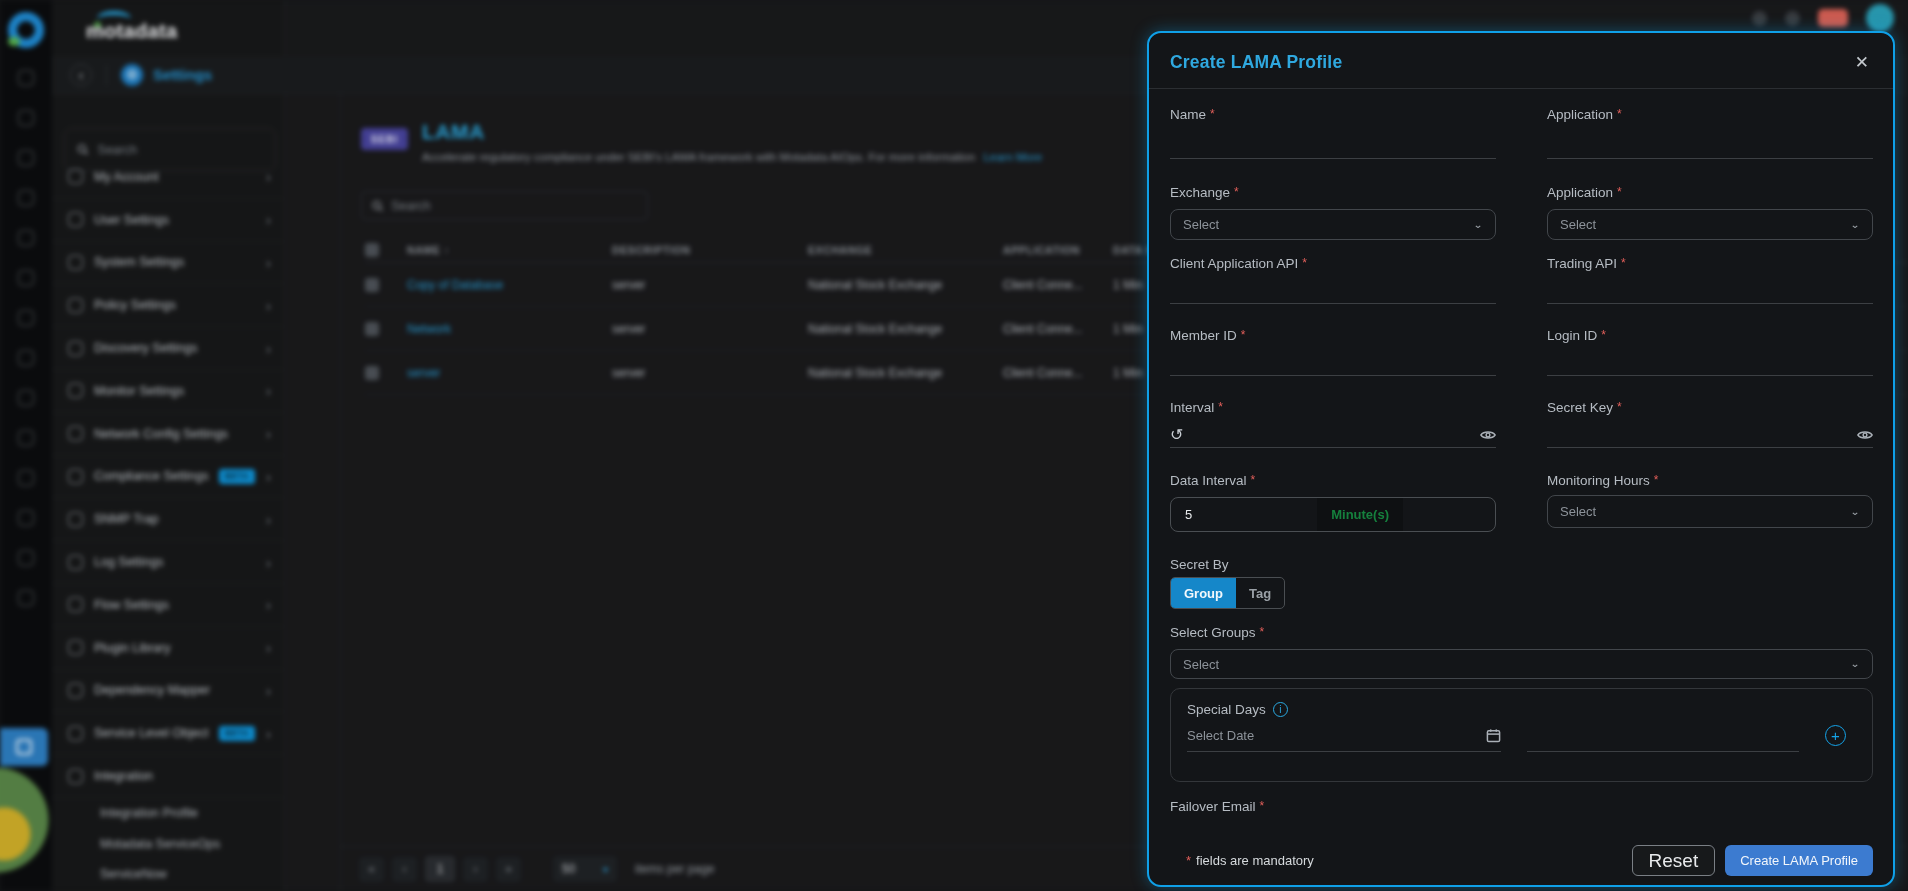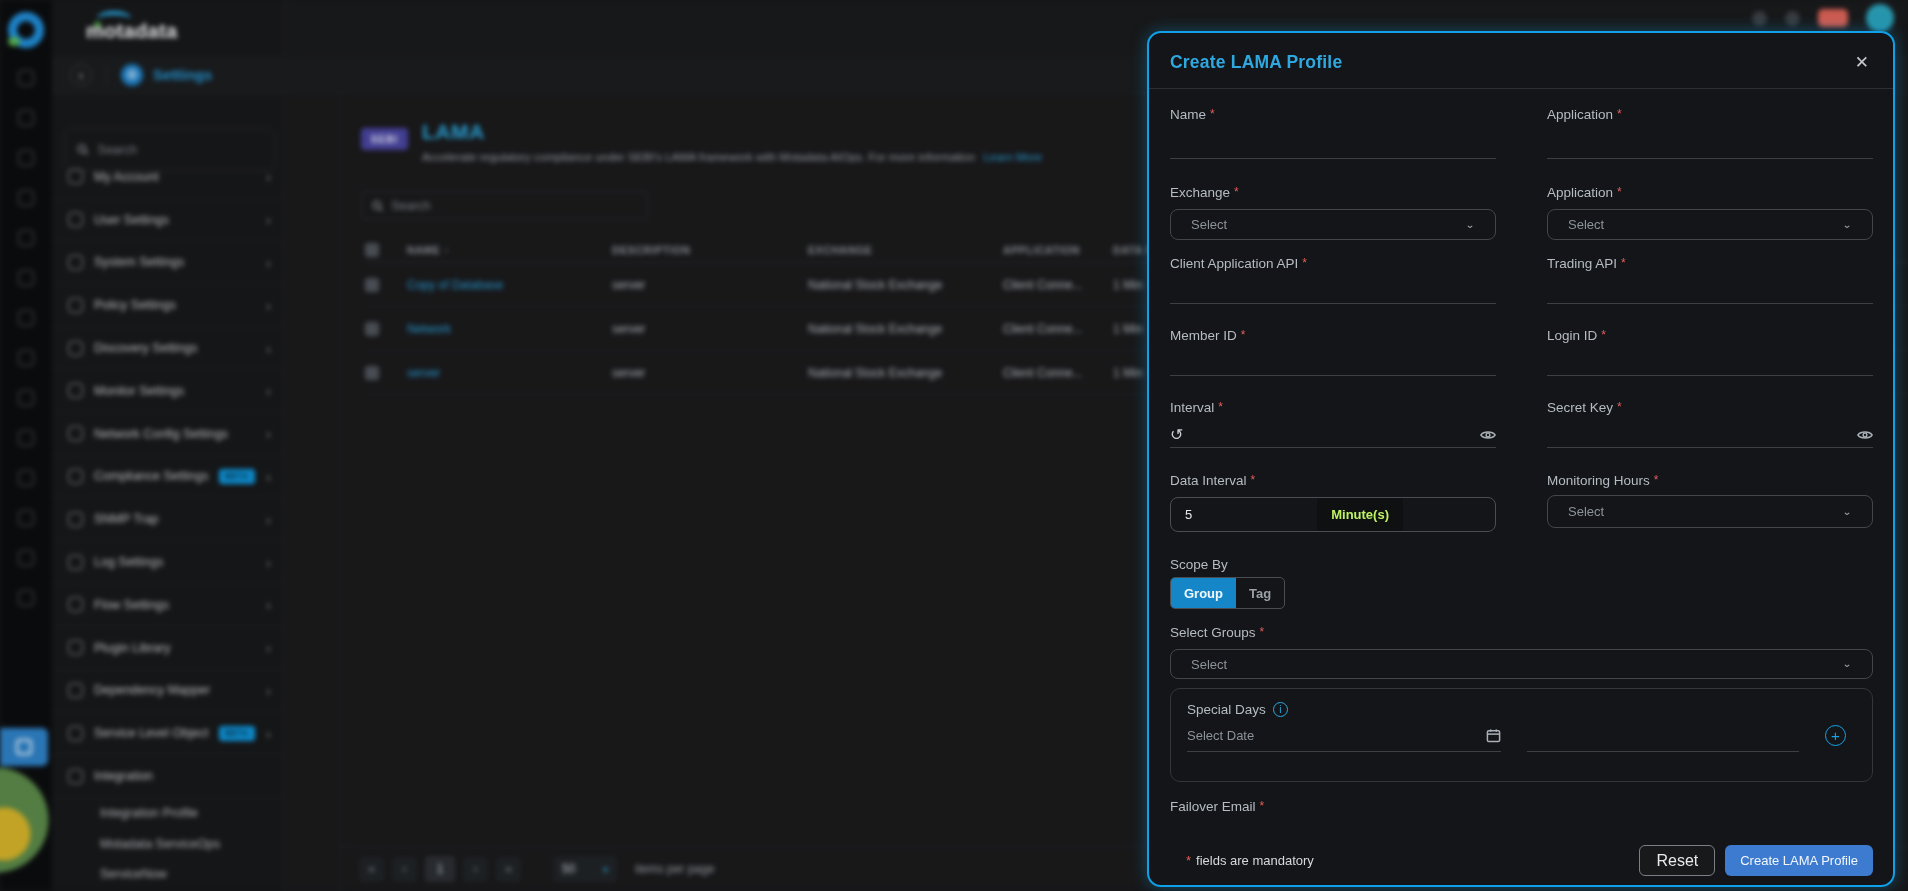--- a/index.html
+++ b/index.html
@@ -104,30 +104,30 @@
   .m-title { color:#2fa8df; font-size:17.5px; font-weight:bold; letter-spacing:.2px; flex:1; }
   .m-close { color:#c3c8cd; font-size:17px; cursor:default; padding:2px 4px; }
   .m-divider { height:1px; background:#2b2e32; margin:11px -20px 0 -21px; }
 
   .mrow { display:grid; grid-template-columns:1fr 1fr; column-gap:51px; }
   .flabel { color:#b6bcc3; font-size:13.5px; height:16px; display:flex; gap:4px; }
   .req { color:#e25f5a; font-size:12px; }
   .uline { height:30px; border-bottom:1px solid #3c3f43; margin-top:6px; display:flex; align-items:center; }
   .uline.short { height:26px; }
   .sel { margin-top:8px; height:31px; border:1px solid #42464b; border-radius:8px; display:flex; align-items:center;
-    padding:0 20px; color:#8d939a; font-size:13px; }
+    padding:0 12px; color:#8d939a; font-size:13px; }
   .sel .sp { flex:1; }
   .sel .dchev { color:#9aa0a6; font-size:12px; transform:scaleY(.8); }
   .pw { justify-content:space-between; }
   .undo { color:#c7ccd2; font-size:16px; }
   .eye svg { display:block; }
 
   .di-box { margin-top:8px; height:35px; border:1px solid #4a4e52; border-radius:8px; display:flex; align-items:center; overflow:hidden; }
   .di-val { flex:1; color:#e8eaec; font-size:13px; padding-left:14px; }
-  .di-unit { background:#0e1012; color:#bef264; font-weight:bold; font-size:13px; padding:0 14px; align-self:stretch;
+  .di-unit { background:#0e1012; color:#15803d; font-weight:bold; font-size:13px; padding:0 14px; align-self:stretch;
     display:flex; align-items:center; }
   .di-after { width:92px; }
 
   .scope-wrap { margin-top:4px; display:inline-flex; border:1px solid #4a4e52; border-radius:5px; overflow:hidden; height:32px;font-weight:bold; }
   .scope-btn { padding:0 13px; font-size:13px; display:flex; align-items:center; color:#9aa0a6; }
   .scope-btn.active { background:#1587c9; color:#f2f8fc; }
 
   .sdays { margin-top:9px; height:94px; border:1px solid #33363a; border-radius:10px; padding:13px 16px 0 16px; }
   .sdays-title { display:flex; align-items:center; gap:7px; color:#b6bcc3; font-size:13.5px; }
   .info-i { width:15px; height:15px; border:1.4px solid #2aa9e1; border-radius:50%; color:#2aa9e1; font-size:10px;
@@ -137,21 +137,21 @@
     color:#8d939a; font-size:13px; }
   .sval { width:272px; height:33px; border-bottom:1px solid #3c3f43; margin-left:26px; }
   .plus { margin-left:26px; margin-bottom:6px; width:21px; height:21px; border:1.6px solid #14a3e8; border-radius:50%;
     color:#14a3e8; font-size:15px; display:flex; align-items:center; justify-content:center; line-height:1; }
 
   .m-footer { margin-top:30px; display:flex; align-items:center; }
   .m-note { color:#d6dadd; font-size:13px; display:flex; gap:5px; padding-left:16px; }
   .m-note .req { font-size:13px; }
   .m-spacer { flex:1; }
   .btn-reset { height:31px; padding:0 16px; background:#17191b; border:1px solid #7a7f85; border-radius:6px;
-    color:#e8eaec; font-size:16px; display:flex; align-items:center; }
+    color:#e8eaec; font-size:19px; display:flex; align-items:center; }
   .btn-create { height:31px; padding:0 15px; background:#3c7bd0; border-radius:6px; color:#f2f6fb; font-size:13px;
     display:flex; align-items:center; margin-left:10px; }
 
   .mt26 { margin-top:26px; } .mt24 { margin-top:24px; } .mt16 { margin-top:16px; }
   .mt25 { margin-top:25px; } .mt21 { margin-top:17px; }
   svg { stroke:#aab0b7; fill:none; stroke-width:1.6; }
 </style>
 </head>
 <body>
 
@@ -547,21 +547,21 @@
           </div>
         <div class="sel" style="margin-top:6px;height:33px;">
             <span class="sp">Select</span>
             <span class="dchev">⌄</span>
           </div>
       </div>
     </div>
 
     <div class="mt25">
       <div class="flabel">
-          <span>Scope By</span>
+          <span>Secret By</span>
         </div>
       <div class="scope-wrap">
         <div class="scope-btn active">Group</div>
         <div class="scope-btn">Tag</div>
       </div>
     </div>
 
     <div class="mt16">
       <div class="flabel">
           <span>Select Groups</span>

